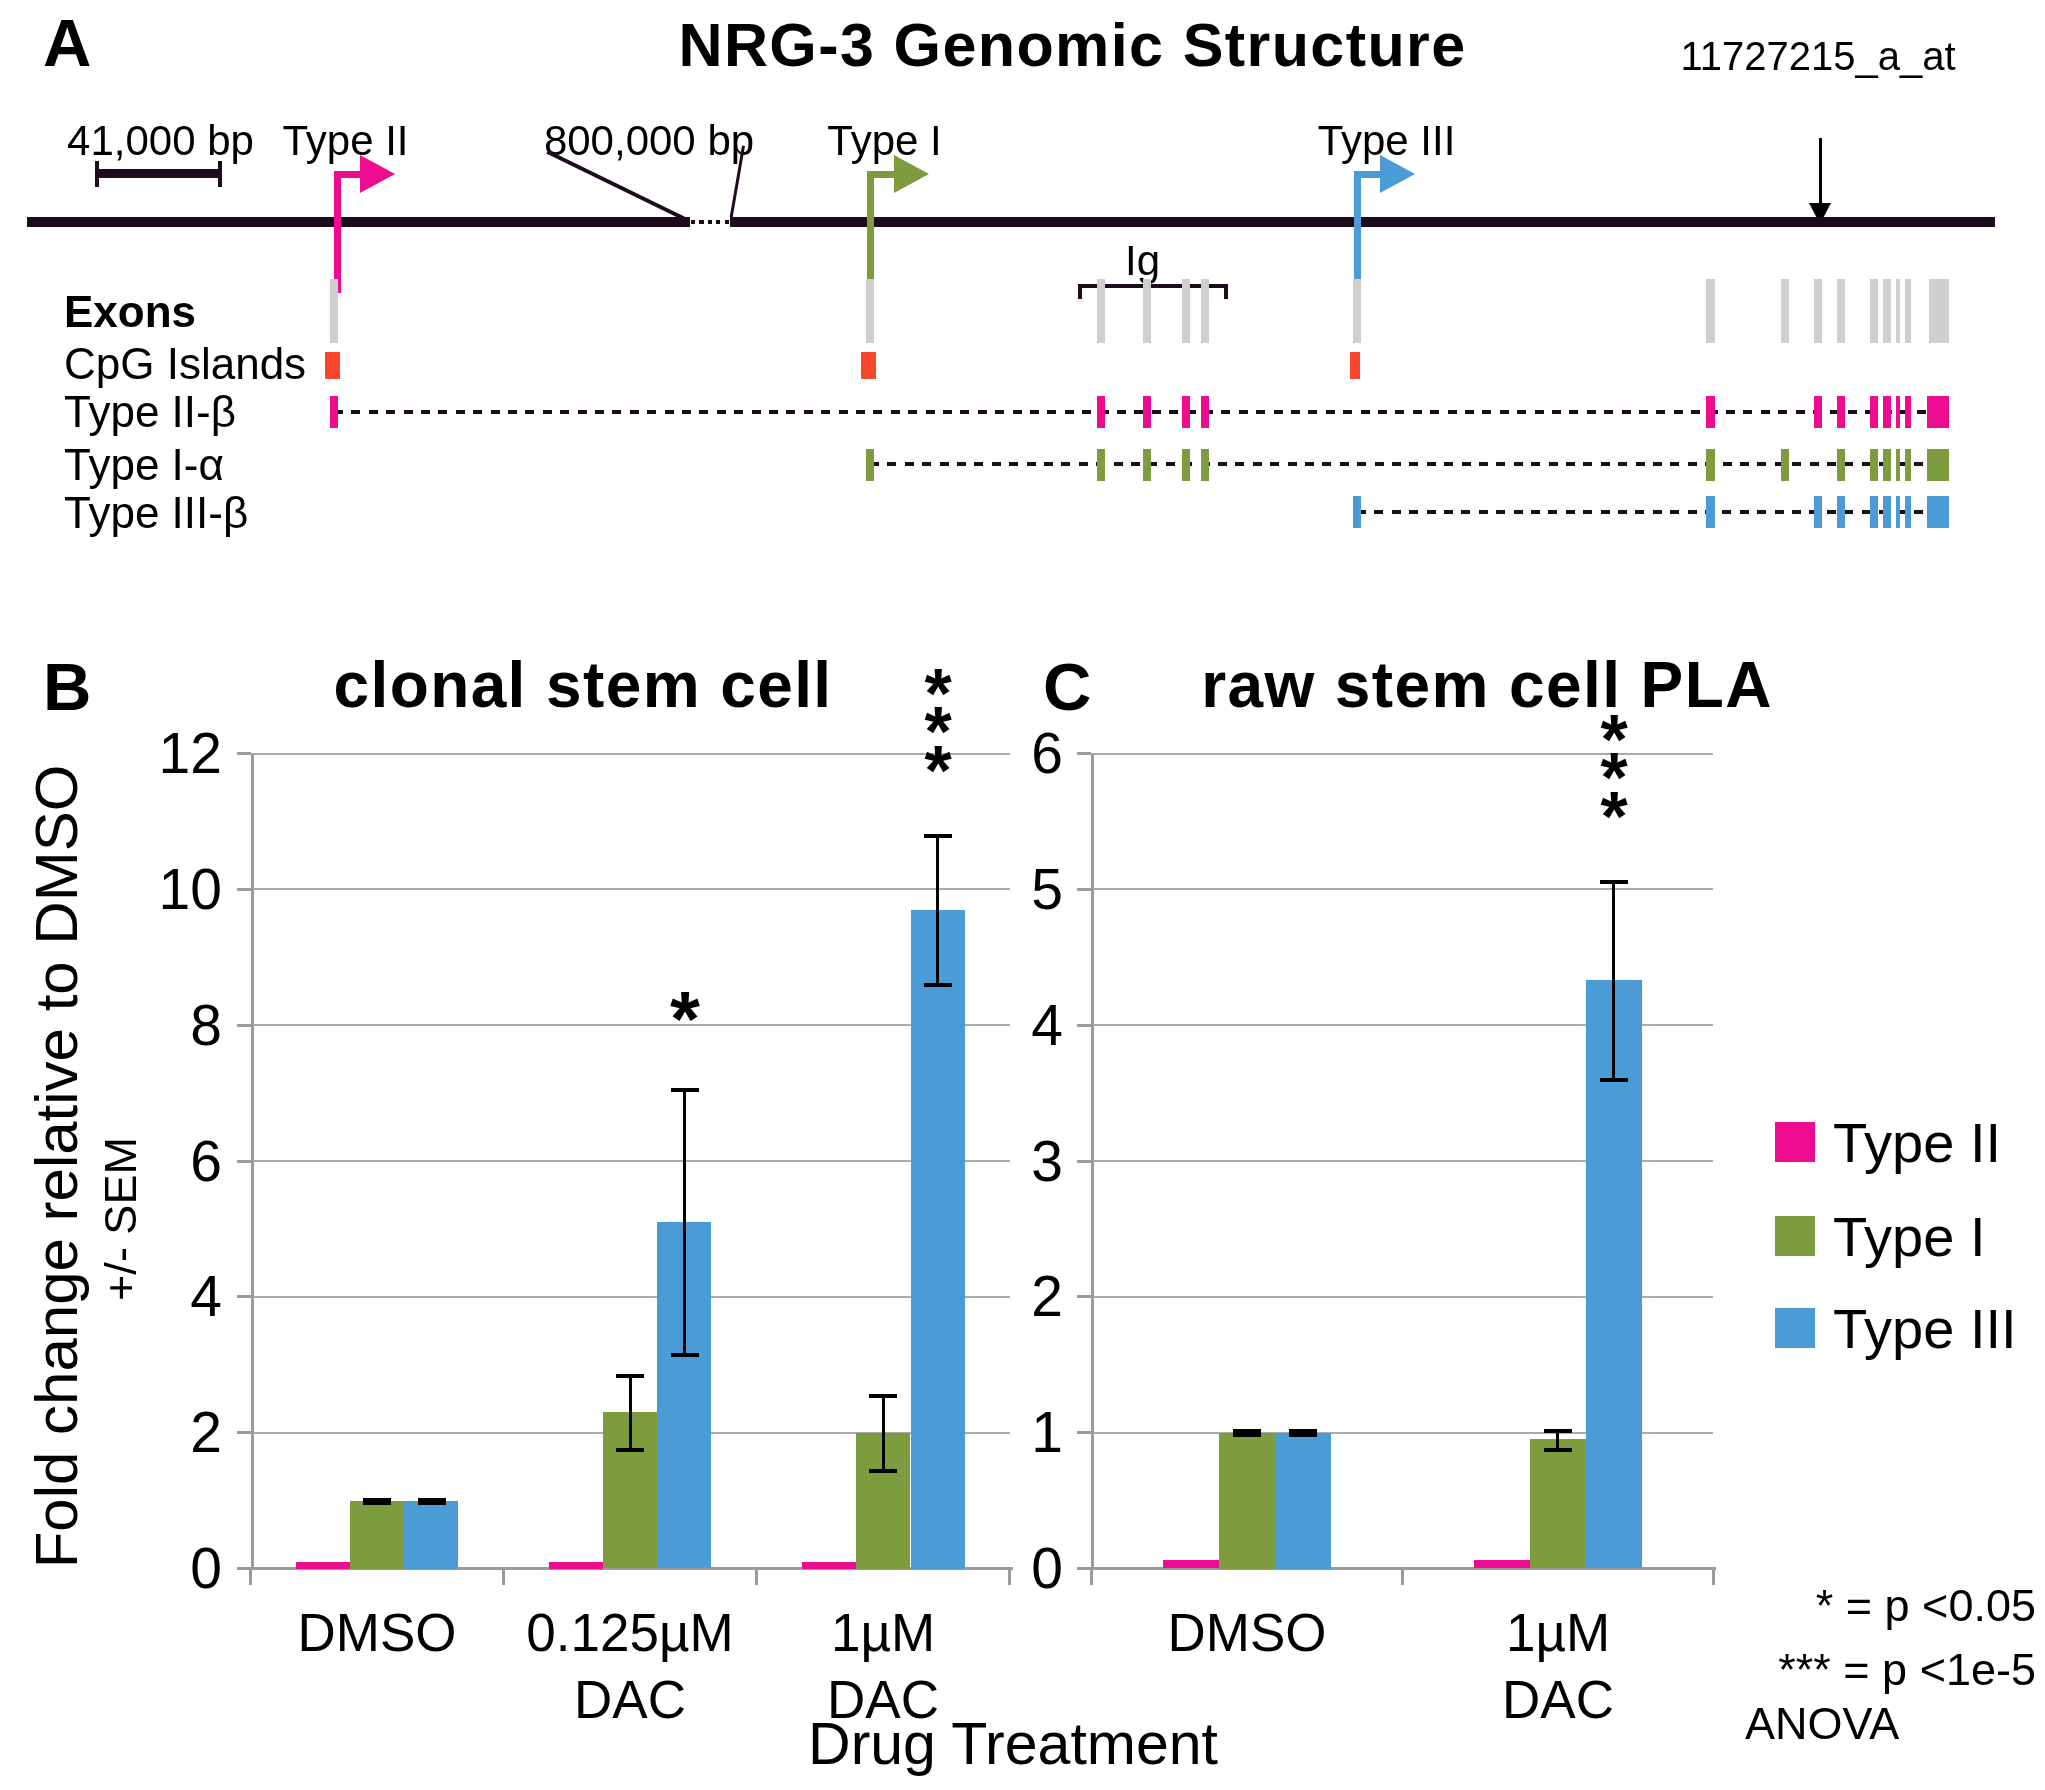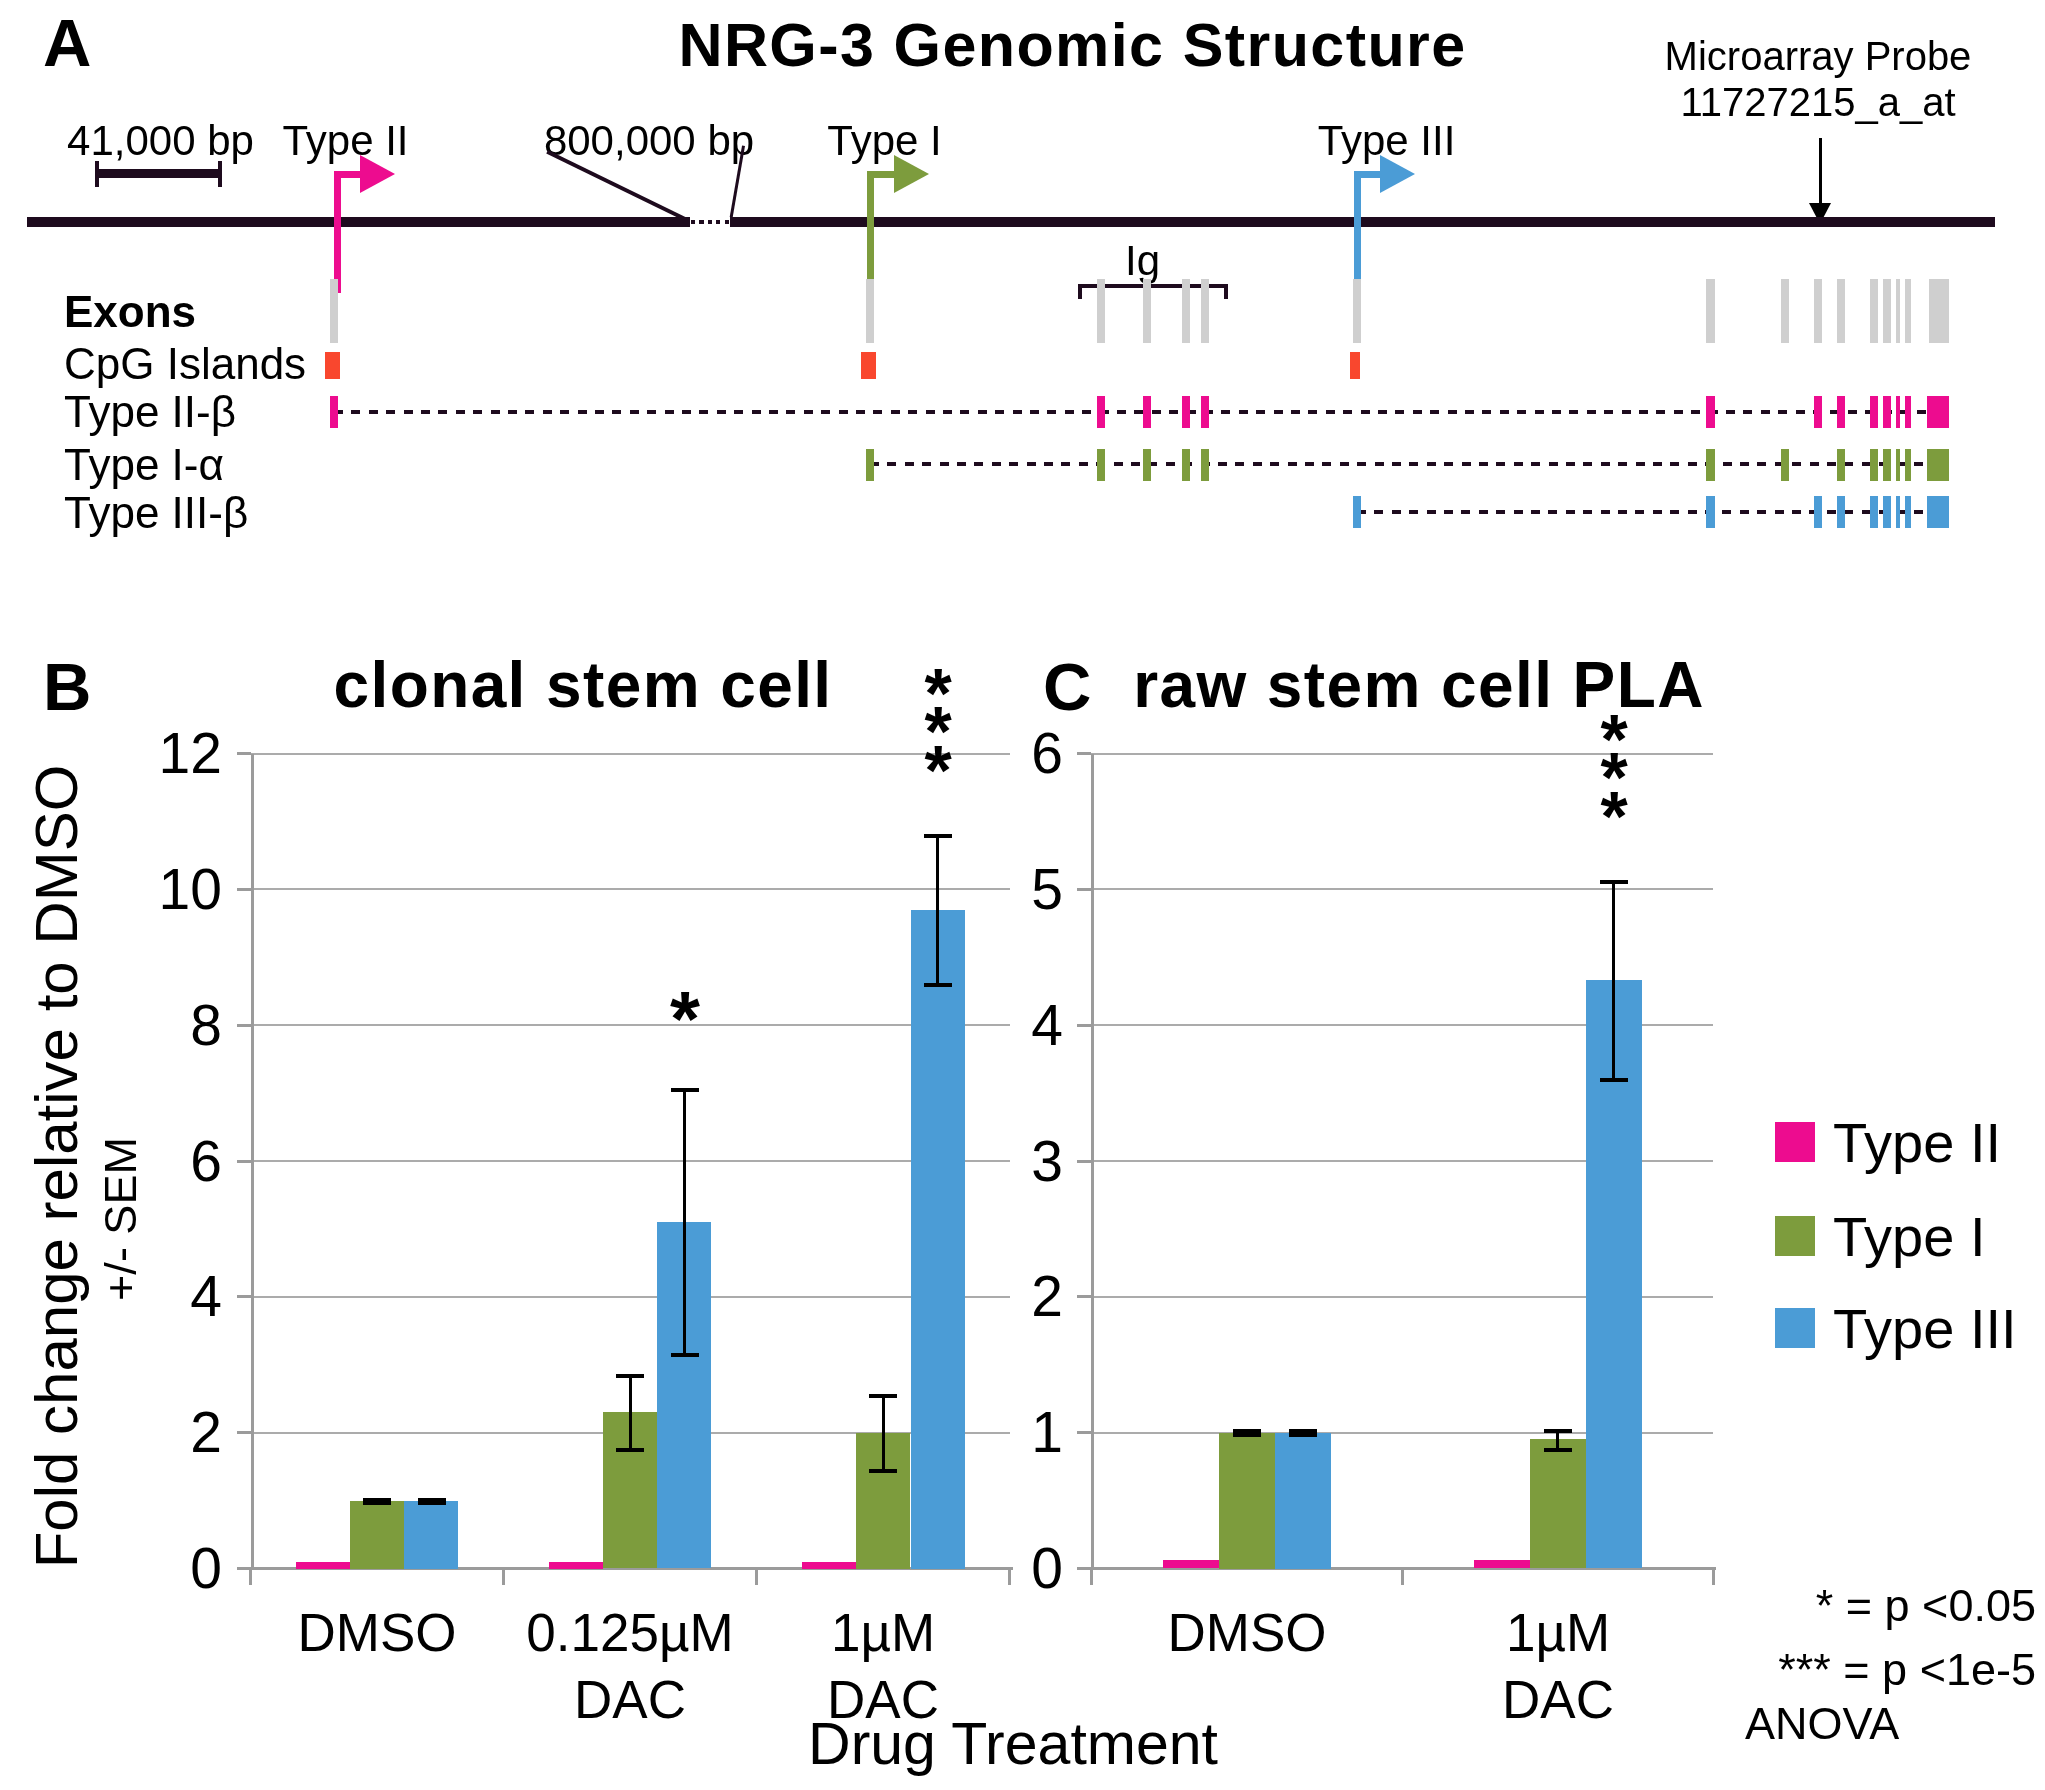--- a/index.html
+++ b/index.html
@@ -21,21 +21,20 @@
 </style>
 </head>
 <body>
 
 <div id="figure">
 
   <div class="abs panel-letter" style="left:43px;top:3.5px;">A</div>
   <div class="abs fig-title ctr" style="left:627px;top:10.4px;width:891px;">NRG-3 Genomic Structure</div>
 
   <div class="abs probe-label ctr" style="left:1623px;top:33px;width:390px;">
-    <div>Microarray Probe</div>
     <div>11727215_a_at</div>
   </div>
   <div class="abs" style="left:1819px;top:138px;width:2.8px;height:67px;background:#000;"></div>
   <div class="abs" style="left:1809px;top:203px;width:0;height:0;border-left:11px solid transparent;border-right:11px solid transparent;border-top:21px solid #000;"></div>
 
   <div class="abs sm-label ctr" style="left:42px;top:117px;width:237px;">41,000 bp</div>
   <div class="abs" style="left:98px;top:169px;width:123px;height:9px;background:#1E0B1E;"></div>
   <div class="abs" style="left:95px;top:161px;width:3.5px;height:26px;background:#1E0B1E;"></div>
   <div class="abs" style="left:218px;top:161px;width:3.5px;height:26px;background:#1E0B1E;"></div>
 
@@ -128,21 +127,21 @@
       <div style="position: absolute; left: 1870px; top: 496px; width: 8.4px; height: 32px; background: rgb(75, 156, 214);"></div>
       <div style="position: absolute; left: 1883px; top: 496px; width: 8.4px; height: 32px; background: rgb(75, 156, 214);"></div>
       <div style="position: absolute; left: 1896px; top: 496px; width: 4.2px; height: 32px; background: rgb(75, 156, 214);"></div>
       <div style="position: absolute; left: 1905px; top: 496px; width: 6.3px; height: 32px; background: rgb(75, 156, 214);"></div>
       <div style="position: absolute; left: 1927px; top: 496px; width: 22px; height: 32px; background: rgb(75, 156, 214);"></div>
     </div>
 
   <div class="abs panel-letter" style="left:43px;top:648px;">B</div>
   <div class="abs fig-title ctr" style="left:200px;top:648px;width:766px;font-size:64px;">clonal stem cell</div>
   <div class="abs panel-letter" style="left:1043px;top:648px;">C</div>
-  <div class="abs fig-title ctr" style="left:1036px;top:648px;width:766px;font-size:64px;">raw stem cell PLA</div>
+  <div class="abs fig-title ctr" style="left:1104px;top:648px;width:766px;font-size:64px;">raw stem cell PLA</div>
 
   <div class="abs ylab" style="left:-369px;top:1132px;width:850px;text-align:center;">Fold change relative to DMSO</div>
   <div class="abs semlab" style="left:-67px;top:1193px;width:376px;text-align:center;">+/- SEM</div>
 
   <div class="abs xlab ctr" style="left:731px;top:1710px;width:564px;">Drug Treatment</div>
 
   <div class="abs" id="charts-dynamic" style="left:0;top:0;width:2046px;height:1791px;">
       <div style="position: absolute; left: 237px; top: 1567px; width: 14px; height: 2.8px; background: rgb(155, 155, 155);"></div>
       <div style="position: absolute; left: 111px; top: 1537px; width: 111px; height: 63px; line-height: 63px; text-align: right; font-size: 57px;">0</div>
       <div style="position: absolute; left: 251px; top: 1432px; width: 759px; height: 2.1px; background: rgb(171, 171, 171);"></div>

